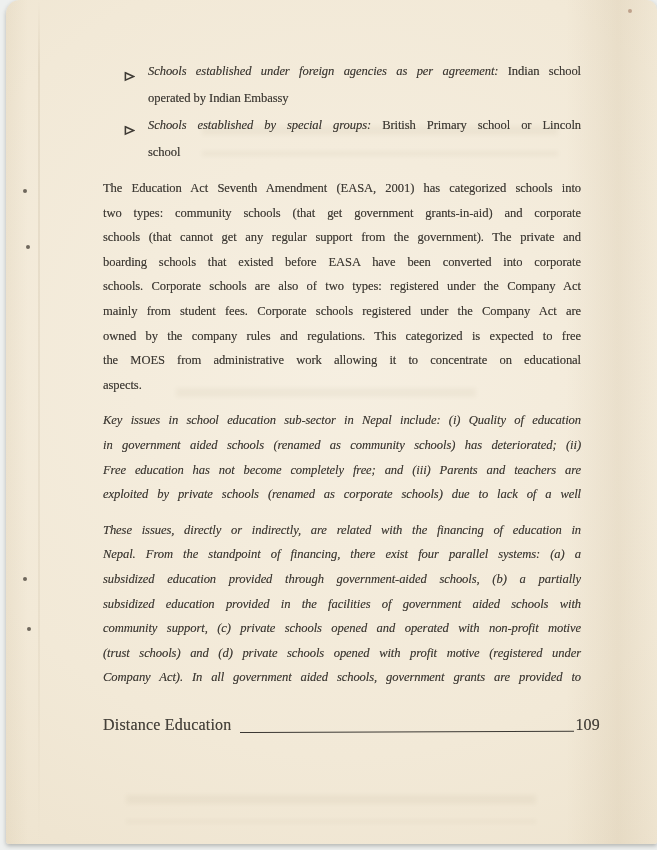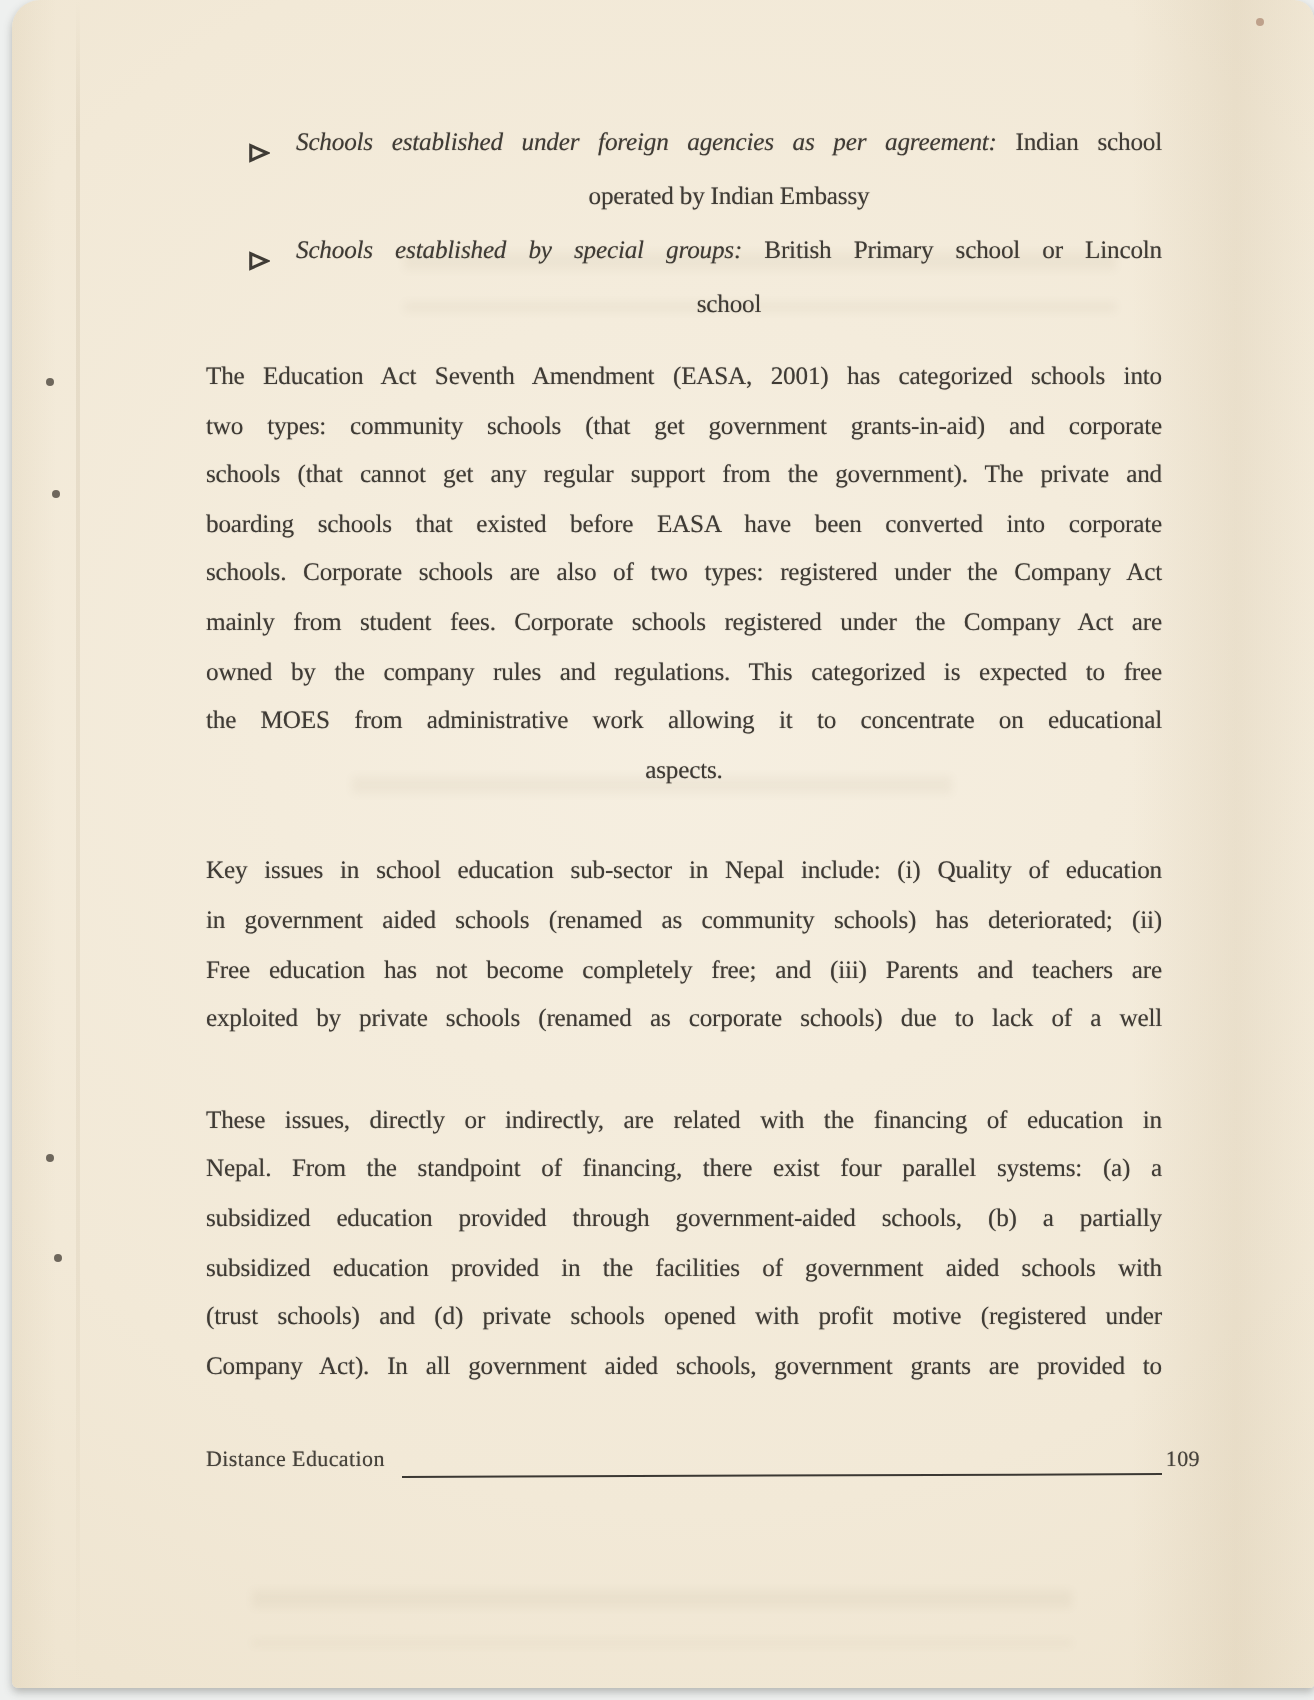--- a/index.html
+++ b/index.html
@@ -36,29 +36,29 @@
     color:#3f3b35;
     font-size:12.6px;
     letter-spacing:-0.1px;
     line-height:24.6px;
     text-shadow:0 0 0.5px rgba(63,59,53,0.55);
   }
   .bullet-list .bullet-item { position:relative; padding-left:45px; line-height:27px; }
   .bullet-marker {
     position:absolute; left:21px; top:7px; width:11px; height:11px; display:block;
   }
-  .line { text-align:center; white-space:normal; }
+  .line { text-align:left; white-space:normal; }
   .line.just { text-align:justify; text-align-last:justify; }
   .it { font-style:italic;margin-top:32px; }
   .paragraphs { margin-top:10px; }
-  .para + .para { margin-top:26px; }
+  .para + .para { margin-top:11px;font-style:italic; }
   .footer {
     margin-top:23px; width:497px;
     display:flex; align-items:flex-start;
-    font-size:11px; letter-spacing:0.2px; color:#45413a;
+    font-size:16px; letter-spacing:0.2px; color:#45413a;
   }
   .footer-rule {
     flex:1; align-self:flex-end;
     height:1px; border-bottom:1.6px solid #3b3833;
     margin:0 1px 4px 9px;
     transform:rotate(-0.22deg); transform-origin:left bottom;
   }
 </style>
 </head>
 <body>
@@ -111,20 +111,21 @@
           <div class="line just">Key issues in school education sub-sector in Nepal include: (i) Quality of education</div>
           <div class="line just">in government aided schools (renamed as community schools) has deteriorated; (ii)</div>
           <div class="line just">Free education has not become completely free; and (iii) Parents and teachers are</div>
           <div class="line just">exploited by private schools (renamed as corporate schools) due to lack of a well</div>
         </div>
         <div class="para">
           <div class="line just">These issues, directly or indirectly, are related with the financing of education in</div>
           <div class="line just">Nepal. From the standpoint of financing, there exist four parallel systems: (a) a</div>
           <div class="line just">subsidized education provided through government-aided schools, (b) a partially</div>
           <div class="line just">subsidized education provided in the facilities of government aided schools with</div>
+          <div class="line just">community support, (c) private schools opened and operated with non-profit motive</div>
           <div class="line just">(trust schools) and (d) private schools opened with profit motive (registered under</div>
           <div class="line just">Company Act). In all government aided schools, government grants are provided to</div>
         </div>
       </div>
 
     <div class="footer">
       <span>Distance Education</span>
       <span class="footer-rule"></span>
       <span>109</span>
     </div>

